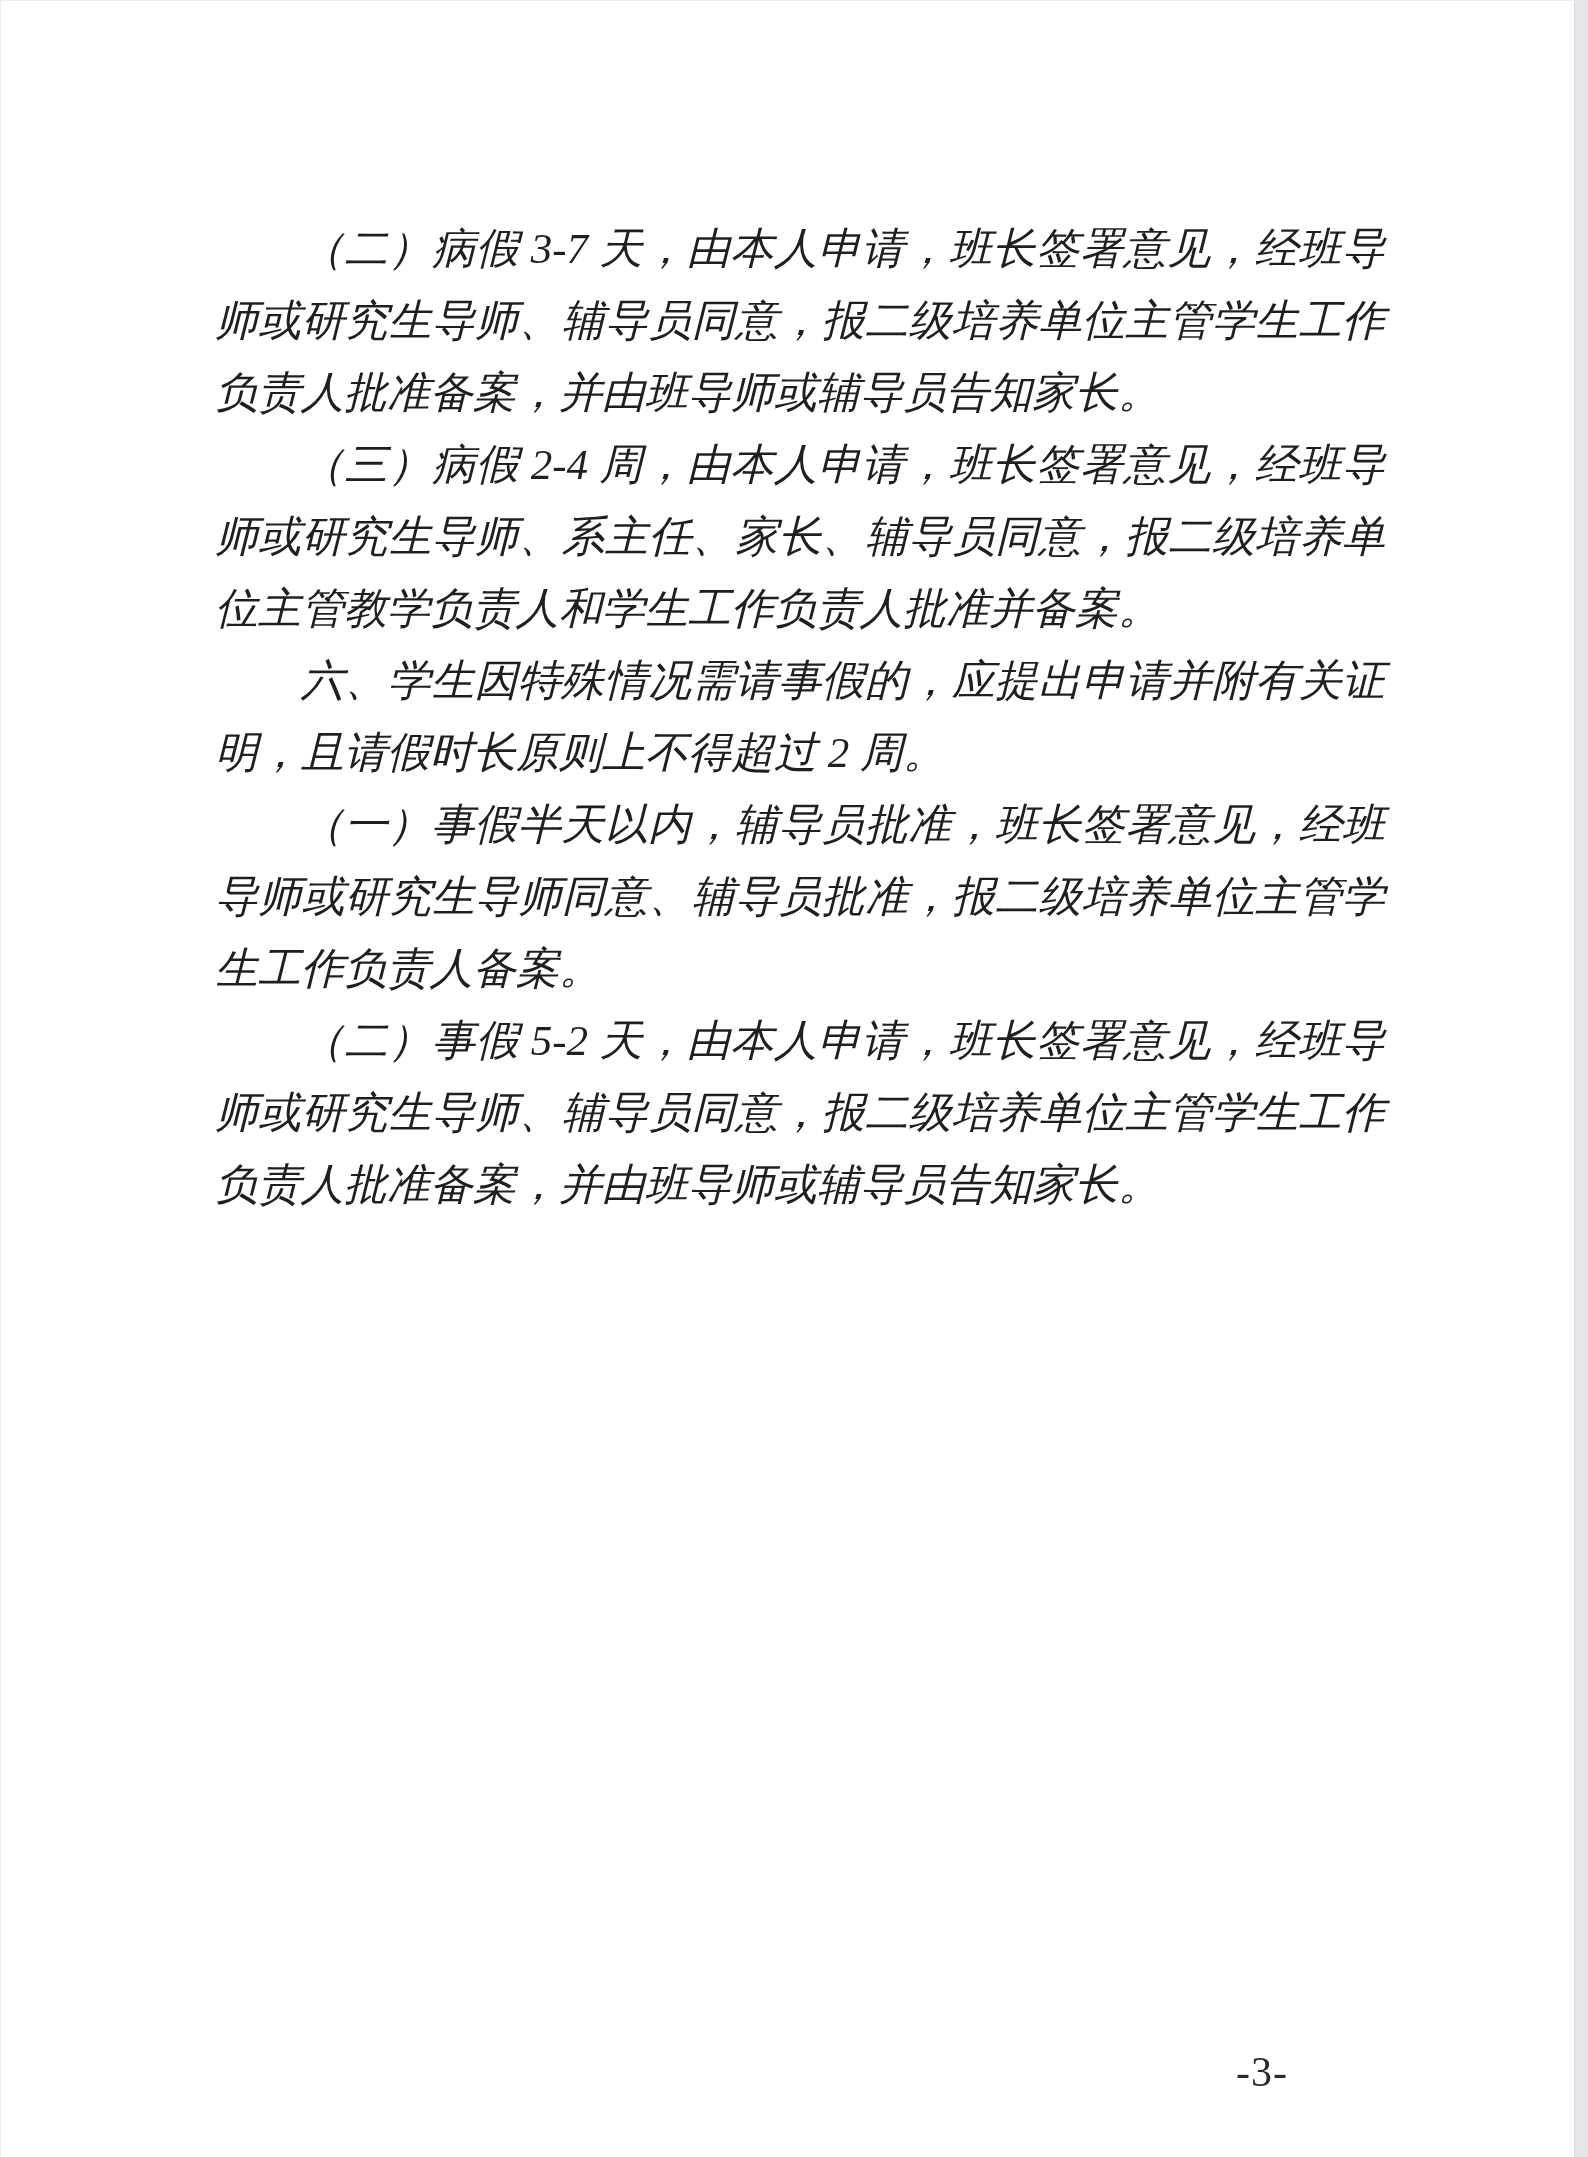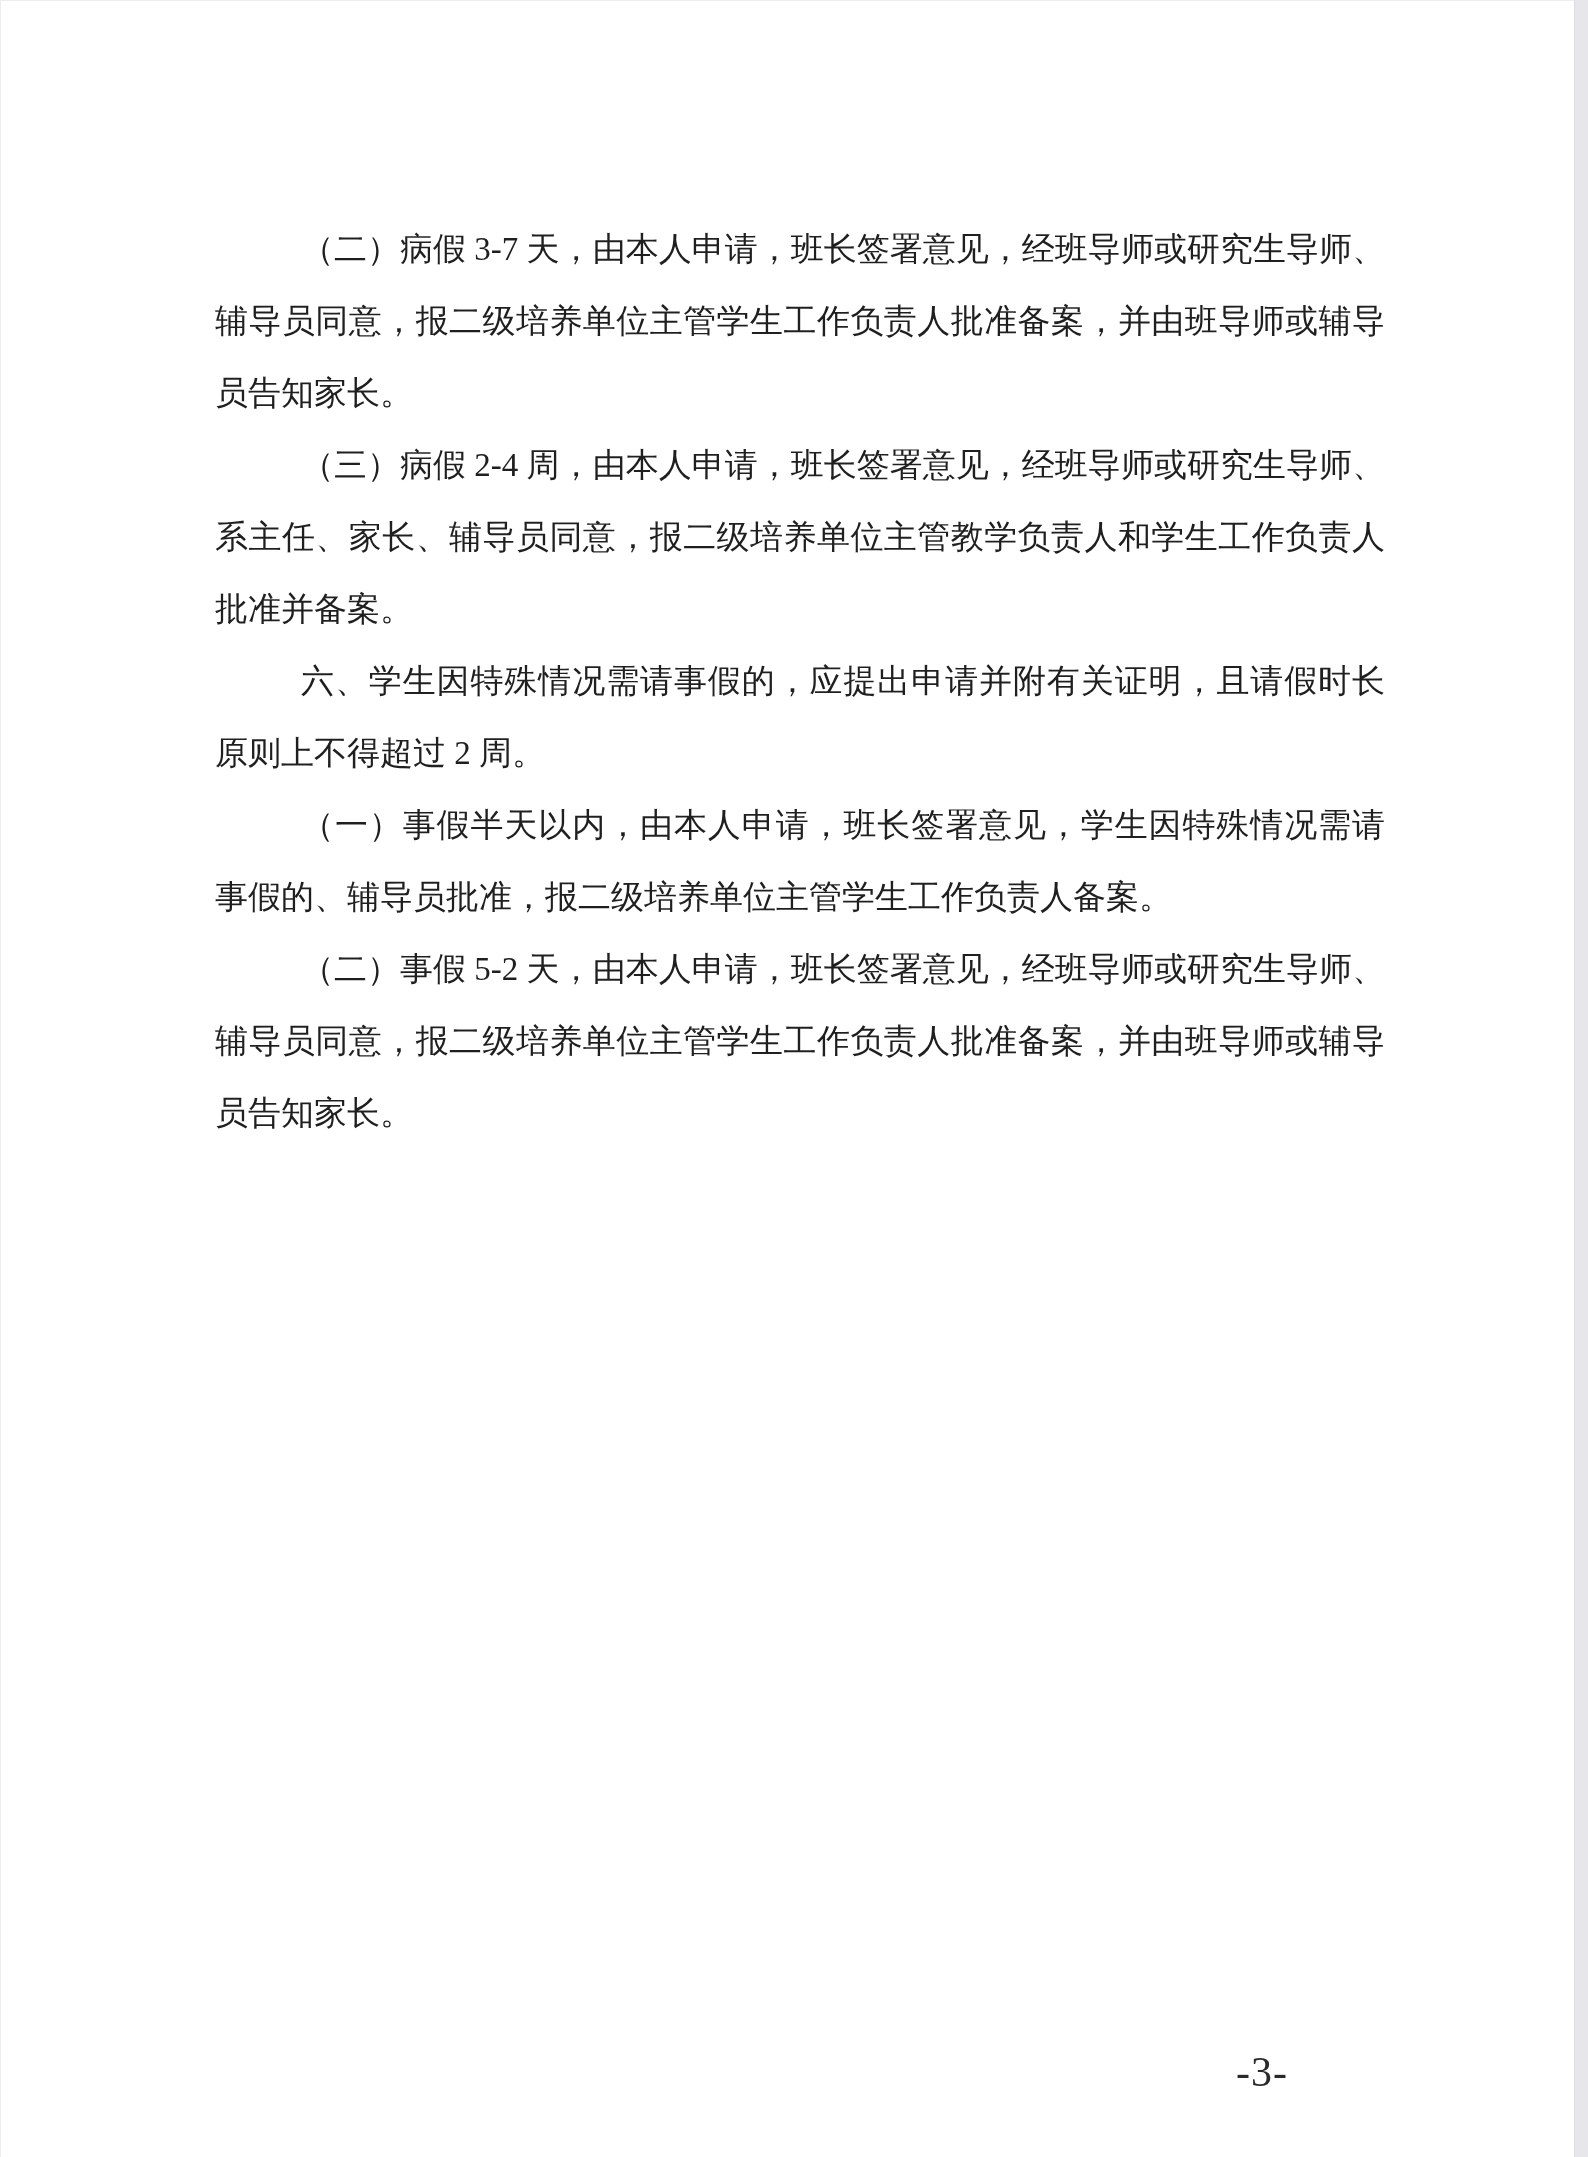--- a/index.html
+++ b/index.html
@@ -34,24 +34,25 @@
     width: 13px; height: 2157px;
     background: #e6e6eb;
     border-left: 1px solid #dcdce2;
   }
   .content {
     position: absolute;
     left: 215px;
     top: 213px;
     width: 1170px;
     color: #1f1f1f;
-    font-size: 33px;
+    font-size: 43px;
     line-height: 72px;
     text-align: justify;
     text-justify: inter-ideograph;
+    font-style: italic;
   }
   .content p {
     margin: 0;
     padding: 0;
     text-indent: 86px;
   }
   .page-number {
     position: absolute;
     left: 1236px;
     top: 2048px;
@@ -69,19 +70,19 @@
 <div class="page">
 
   <div class="edge-top"></div>
   <div class="edge-left"></div>
   <div class="edge-right-strip"></div>
 
   <div class="content">
     <p>（二）病假 3-7 天，由本人申请，班长签署意见，经班导师或研究生导师、辅导员同意，报二级培养单位主管学生工作负责人批准备案，并由班导师或辅导员告知家长。</p>
     <p>（三）病假 2-4 周，由本人申请，班长签署意见，经班导师或研究生导师、系主任、家长、辅导员同意，报二级培养单位主管教学负责人和学生工作负责人批准并备案。</p>
     <p>六、学生因特殊情况需请事假的，应提出申请并附有关证明，且请假时长原则上不得超过 2 周。</p>
-    <p>（一）事假半天以内，由本人申请，班长签署意见，学生因特殊情况需请事假的、辅导员批准，报二级培养单位主管学生工作负责人备案。</p>
+    <p>（一）事假半天以内，辅导员批准，班长签署意见，经班导师或研究生导师同意、辅导员批准，报二级培养单位主管学生工作负责人备案。</p>
     <p>（二）事假 5-2 天，由本人申请，班长签署意见，经班导师或研究生导师、辅导员同意，报二级培养单位主管学生工作负责人批准备案，并由班导师或辅导员告知家长。</p>
   </div>
 
   <div class="page-number">-3-</div>
 
 </div>
 
 </body></html>

